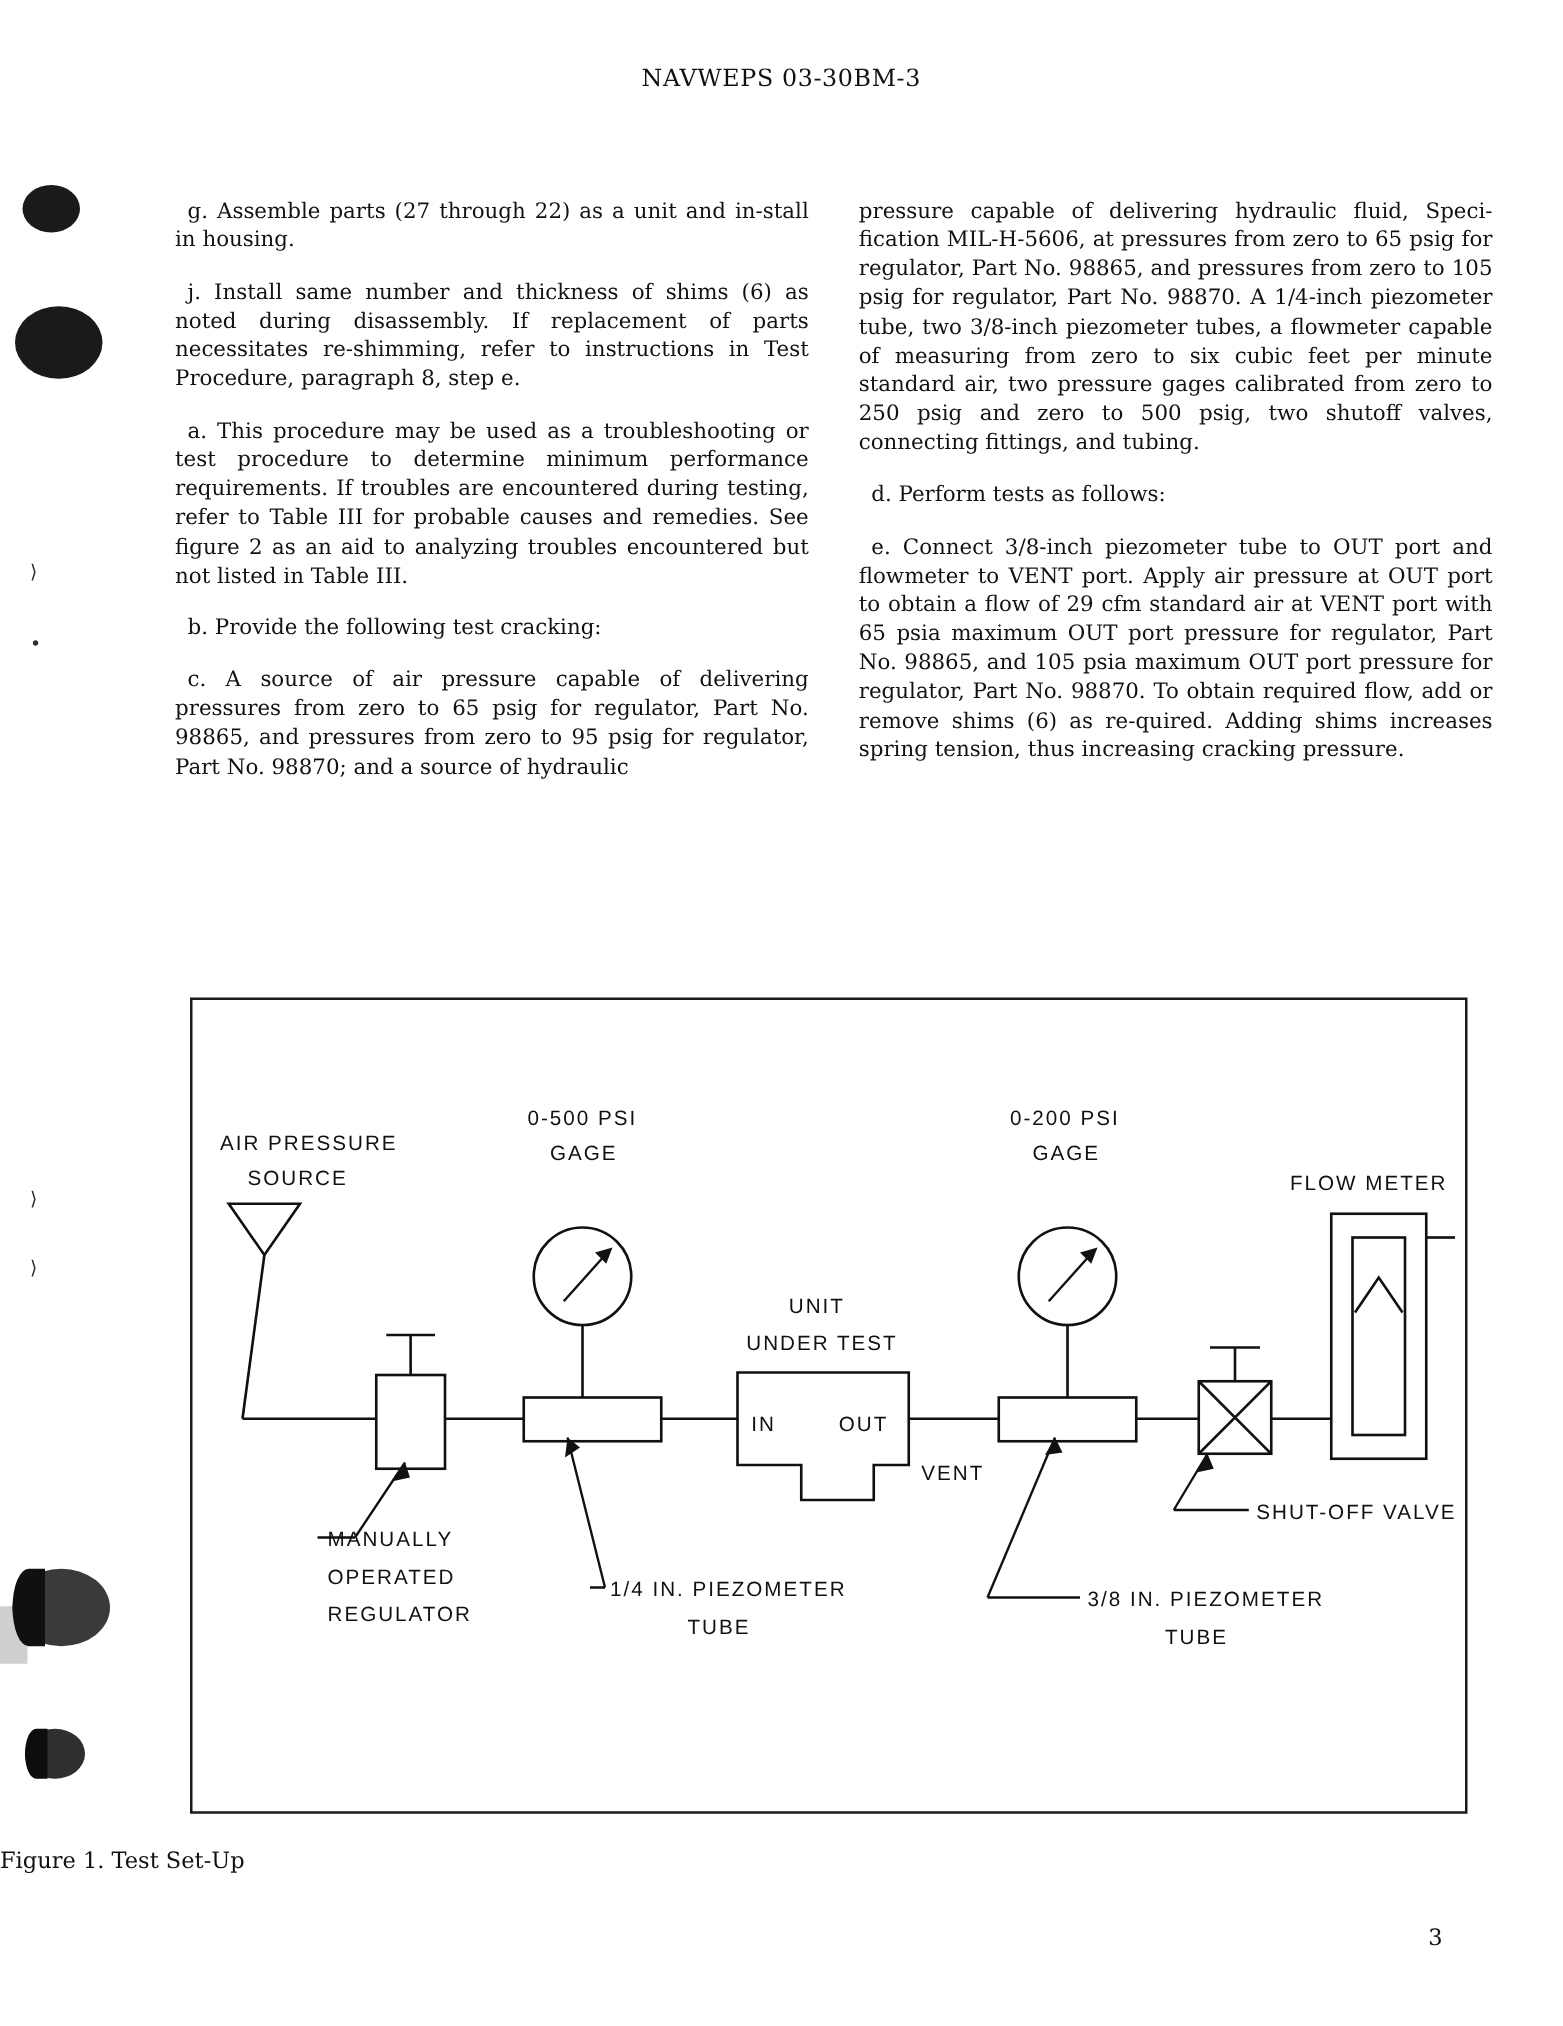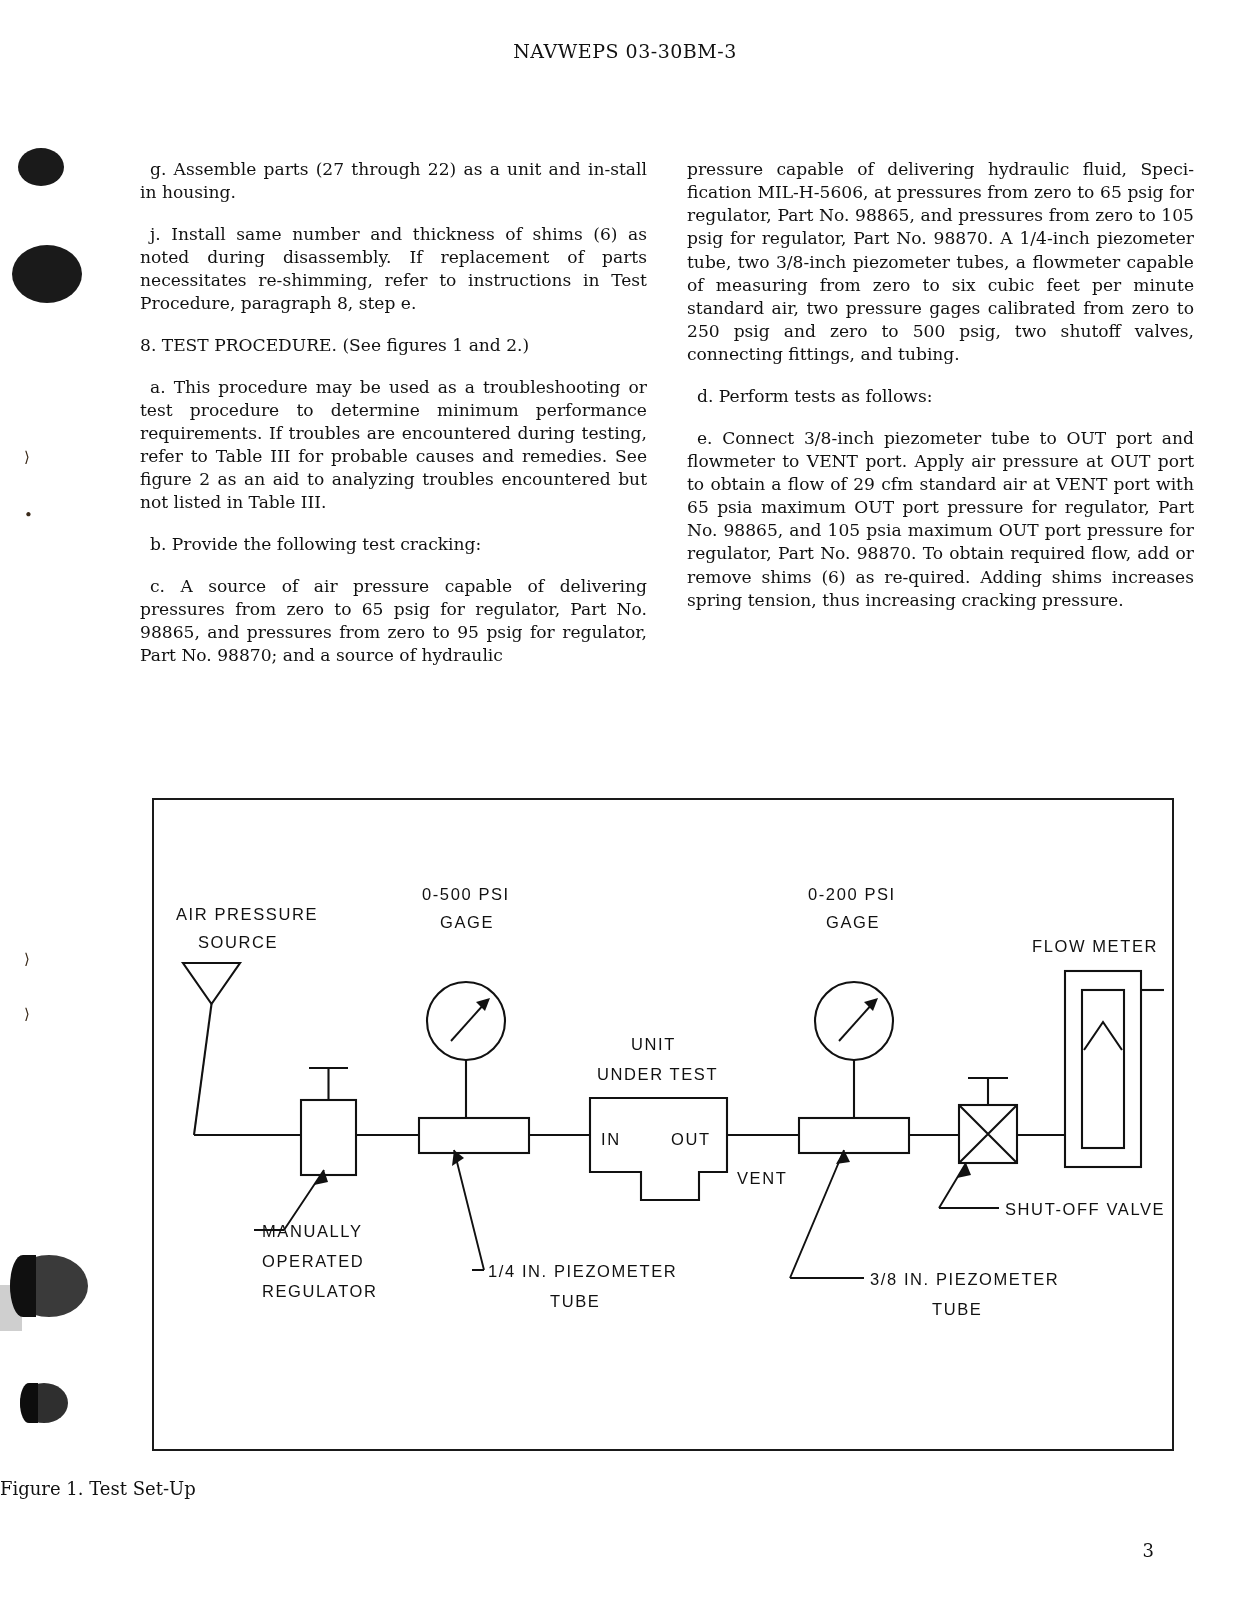--- a/index.html
+++ b/index.html
@@ -53,21 +53,21 @@
     left: 0; top: 1285px;
     width: 22px; height: 46px;
     background: #cfcfcf;
     pointer-events: none;
   }
 
   
   .running-head {
     position: absolute;
     left: 0; right: 0;
-    top: 40px;
+    top: 52px;
     text-align: center;
     font-size: 19px;
     letter-spacing: 0.5px;
     font-family: "DejaVu Serif", serif;
   }
 
   
   .columns {
     position: absolute;
     left: 140px;
@@ -139,21 +139,20 @@
 <div class="scan-tick t2">•</div>
 <div class="scan-tick t3">⟩</div>
 <div class="scan-tick t4">⟩</div>
 
 <div class="running-head">NAVWEPS 03-30BM-3</div>
 
 <div class="columns">
   <div class="col">
     <p class="para hang">g.  Assemble  parts  (27 through 22) as a unit and in-stall in housing.</p>
     <p class="para hang">j.  Install  same  number  and  thickness  of  shims  (6) as noted during disassembly.  If replacement of parts necessitates  re-shimming,  refer  to  instructions  in Test Procedure, paragraph 8, step e.</p>
-    <p class="para">8.  TEST PROCEDURE.  (See figures 1 and 2.)</p>
     <p class="para hang">a.  This  procedure  may  be  used  as  a troubleshooting or test procedure to determine minimum performance requirements.     If  troubles  are  encountered  during testing,  refer  to  Table  III  for  probable  causes  and remedies.  See figure 2 as an aid to analyzing troubles encountered but not listed in Table III.</p>
     <p class="para hang">b.  Provide the following test cracking:</p>
     <p class="para hang">c. A  source  of  air  pressure  capable  of  delivering pressures  from  zero  to  65  psig  for  regulator,  Part No.  98865,  and  pressures  from  zero  to  95  psig  for regulator, Part No. 98870; and a source of hydraulic</p>
   </div>
   <div class="col">
     <p class="para">pressure capable of delivering hydraulic fluid, Speci-fication MIL-H-5606, at pressures from zero to 65 psig for regulator, Part No. 98865, and pressures from zero  to  105  psig  for  regulator,  Part  No.  98870.  A 1/4-inch  piezometer  tube,  two  3/8-inch  piezometer tubes,  a  flowmeter  capable  of  measuring  from  zero to six cubic feet per minute standard air, two pressure gages  calibrated  from  zero  to  250  psig  and  zero  to 500  psig,  two  shutoff  valves,  connecting  fittings,  and tubing.</p>
     <p class="para hang">d.  Perform tests as follows:</p>
     <p class="para hang">e.  Connect  3/8-inch  piezometer  tube  to  OUT  port and flowmeter to VENT port. Apply air pressure at OUT  port  to  obtain  a  flow  of  29  cfm  standard  air  at VENT  port  with  65  psia  maximum  OUT  port  pressure for  regulator,  Part  No.  98865,  and  105  psia  maximum OUT  port  pressure for regulator, Part No. 98870. To obtain  required flow, add or remove shims (6) as re-quired.   Adding shims increases spring tension, thus increasing cracking pressure.</p>
   </div>
 </div>

